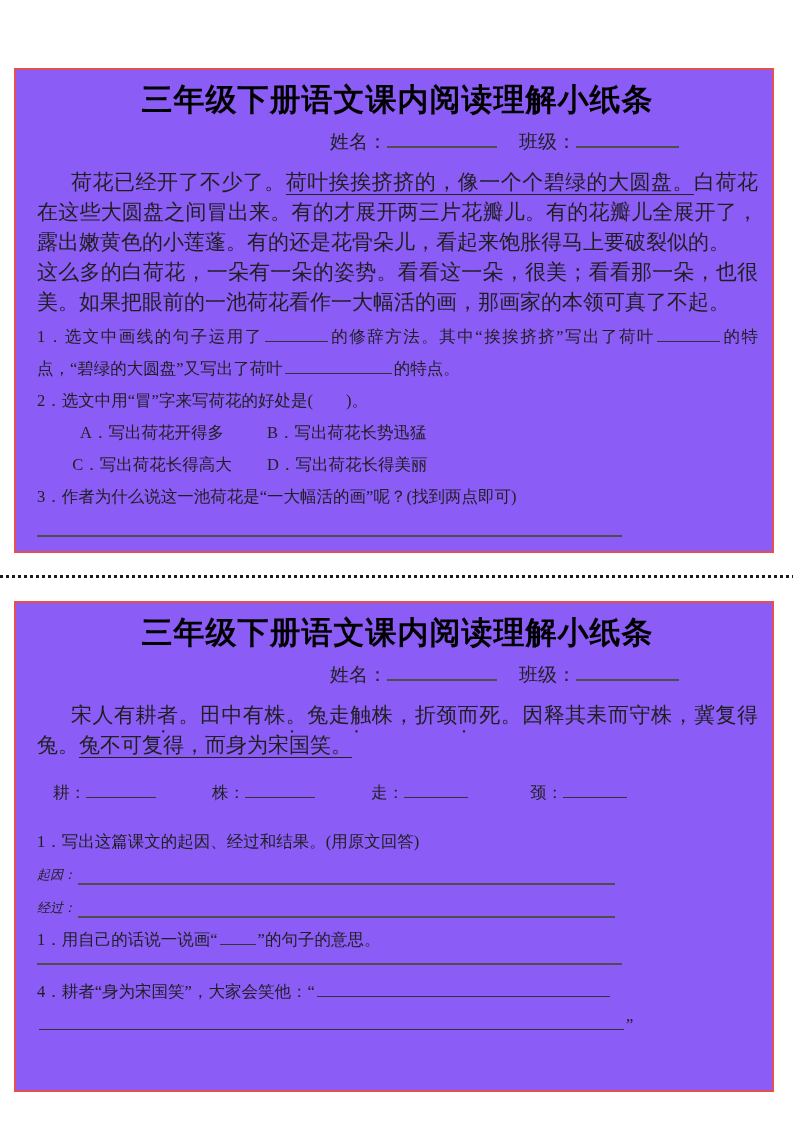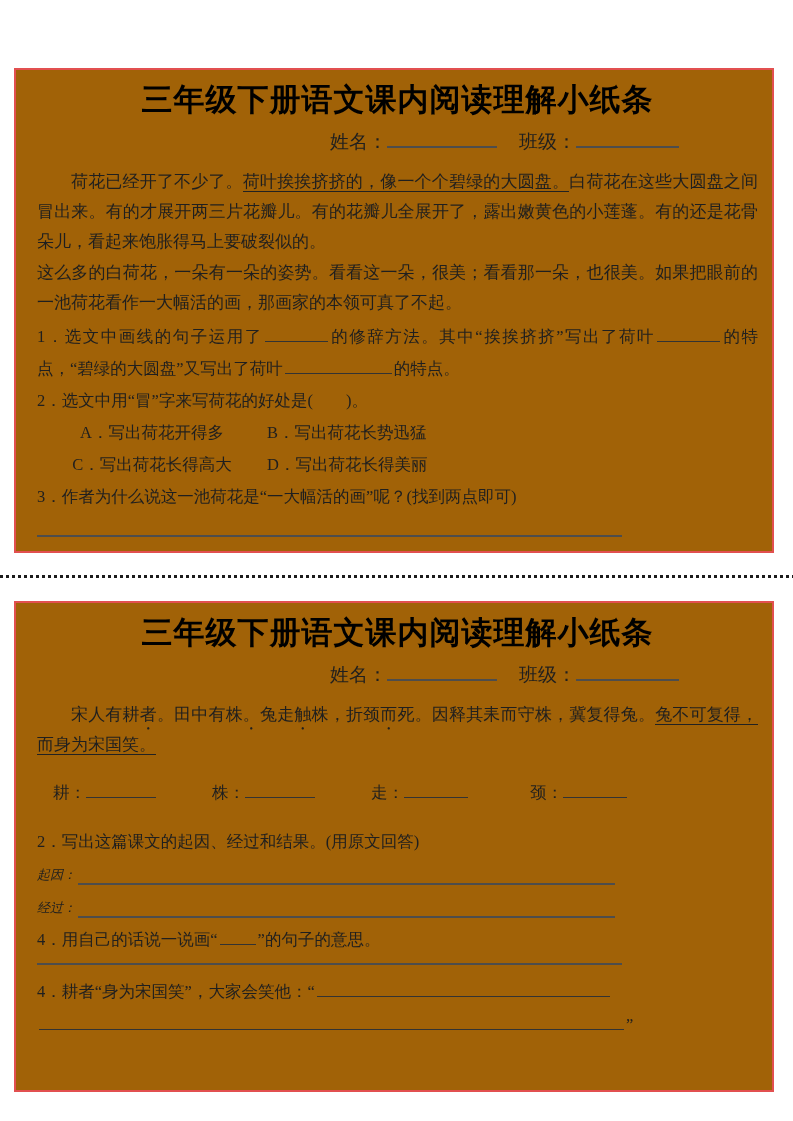--- a/index.html
+++ b/index.html
@@ -6,21 +6,21 @@
   body {
     width:793px; height:1121px; background:#ffffff;
     font-family:"Liberation Serif","DejaVu Serif",serif;
     color:#1f1f1f;
   }
   .page { position:relative; width:793px; height:1121px; overflow:hidden; background:#ffffff; }
 
   .sheet {
     position:absolute; left:14px; width:760px; box-sizing:border-box;
     border:2px solid var(--border-red,#e25050);
-    background:#a16207;
+    background:#8b5cf6;
     padding:0 14px 0 21px;
   }
   #sheet1 { top:68px;  height:485px; }
   #sheet2 { top:601px; height:491px; }
 
   .divider {
     position:absolute; top:575px; left:0; width:793px; height:3px;
     background:repeating-linear-gradient(90deg,#1b1b1b 0 3px,transparent 3px 6px);
   }
 
@@ -33,21 +33,21 @@
 
   .name-row { margin:10px 0 0 293px; font-size:19px; line-height:27px; white-space:nowrap; }
   .blank {
     display:inline-block; height:16px; vertical-align:baseline;
     border-bottom:2px solid var(--line-gray,#4d4d4d);
   }
   .nb { width:110px; }
   .nb2 { width:103px; }
   .ml { margin-left:22px; }
 
-  .passage { margin:12px 0 0; font-size:17px; line-height:30px; text-align:justify; }
+  .passage { margin:12px 0 0; font-size:21px; line-height:30px; text-align:justify; }
   .indent { text-indent:34px; }
   .p2 { margin-top:2px;font-family:Liberation Mono, monospace; }
   .ul { border-bottom:1px solid #222; }
 
   .q { margin:0; font-size:16.5px; line-height:32px; text-align:justify; }
   .q-first { margin-top:2px; }
   .qblank { height:14px; border-bottom:1px solid #333; margin:0 2px; }
   .qb-64 { width:63px; }
   .qb-107 { width:107px; }
   .qb-36 { width:36px; }
@@ -121,32 +121,32 @@
       <span>姓名：</span><span class="blank nb"></span><span class="ml">班级：</span><span class="blank nb2"></span>
     </div>
 
     <p class="passage indent"><span>宋人有</span><span class="dot">耕</span><span>者。田中有</span><span class="dot">株</span><span>。兔</span><span class="dot">走</span><span>触株，折</span><span class="dot">颈</span><span>而死。因释其耒而守株，冀复得兔。</span><span class="ul">兔不可复得，而身为宋国笑。</span></p>
 
 
     <div class="terms">
       <span class="term"><span>耕：</span><span class="blank tb"></span></span><span class="term"><span>株：</span><span class="blank tb"></span></span><span class="term"><span>走：</span><span class="blank tb tb-s"></span></span><span class="term"><span>颈：</span><span class="blank tb tb-s"></span></span>
     </div>
 
-    <p class="q">2．写出这篇课文的起因、经过和结果。(用原文回答)</p>
+    <p class="q">1．写出这篇课文的起因、经过和结果。(用原文回答)</p>
 
     <div class="fill-row">
       <span class="lbl">起因：</span>
       <span class="flex-blank"></span>
     </div>
     <div class="fill-row">
       <span class="lbl">经过：</span>
       <span class="flex-blank"></span>
     </div>
 
-    <p class="q"><span>4．用自己的话说一说画“</span><span class="blank qblank qb-36"></span><span>”的句子的意思。</span></p>
+    <p class="q"><span>1．用自己的话说一说画“</span><span class="blank qblank qb-36"></span><span>”的句子的意思。</span></p>
 
     <div class="blank-line"></div>
 
     <p class="q q4"><span>4．耕者“身为宋国笑”，大家会笑他：“</span><span class="blank qblank qb-293"></span></p>
 
     <div class="final-row"><span class="blank qblank" style="width:585px;"></span><span>”</span></div>
   </section>
 
 </div>
 

